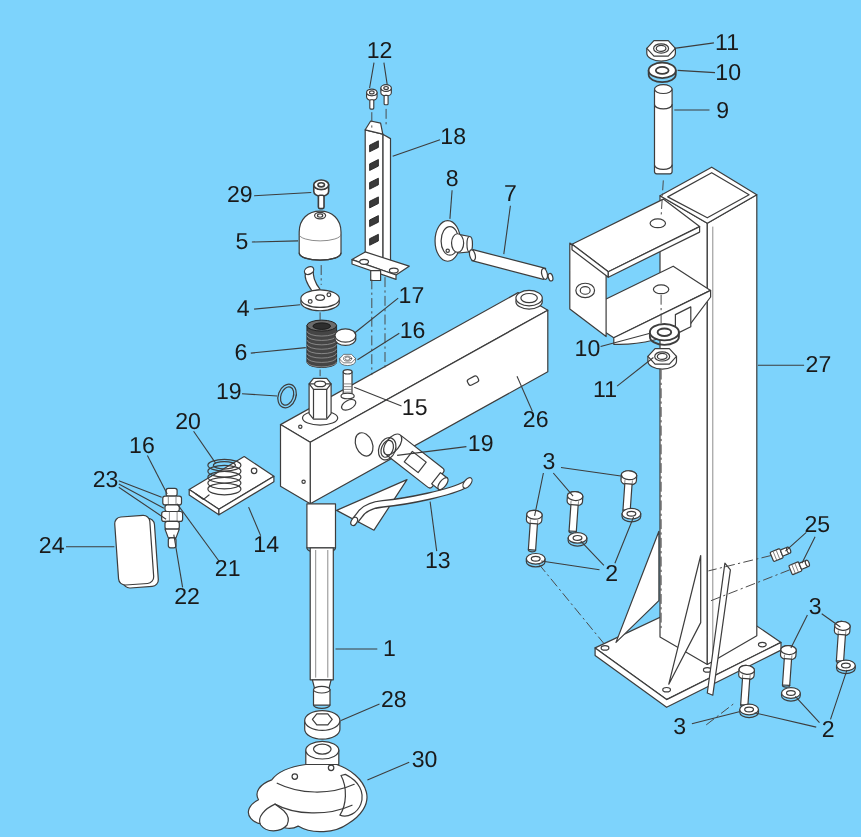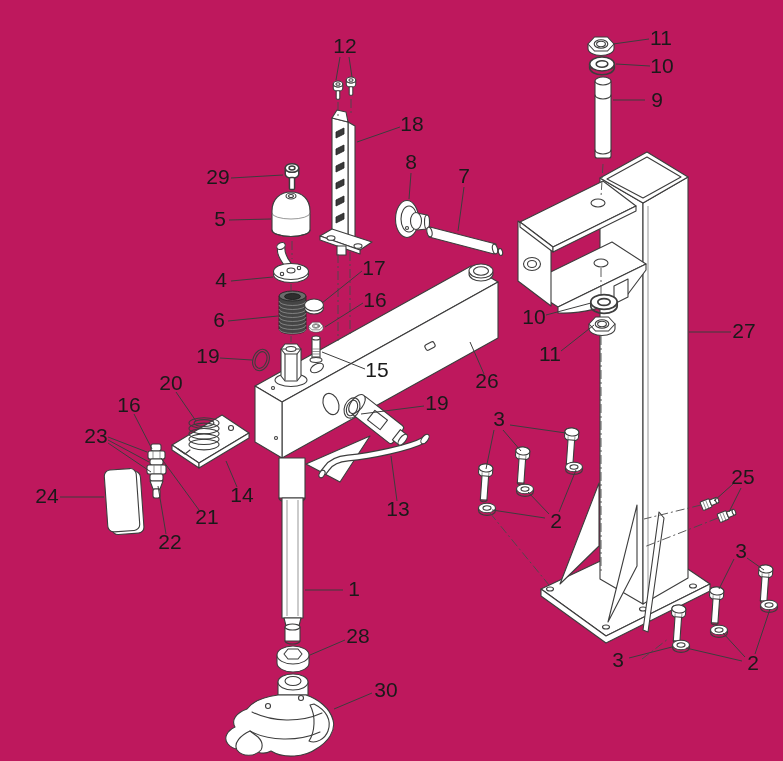--- a/index.html
+++ b/index.html
@@ -1,16 +1,16 @@
 <!DOCTYPE html>
 <html><head>
 <meta charset="utf-8">
 <style>
   html,body{margin:0;padding:0;background:#fff;}
-  .stage{position:relative;width:783px;height:761px;background:#be185d;overflow:hidden;
+  .stage{position:relative;width:783px;height:761px;background:#7dd3fc;overflow:hidden;
          font-family:"Liberation Sans",sans-serif;text-align:right;}
   svg{display:block;}
   .w{fill:#ffffff;stroke:#3d3d3d;stroke-width:1.1;stroke-linejoin:round;stroke-linecap:round;}
   .n{fill:none;stroke:#3d3d3d;stroke-width:1.1;stroke-linejoin:round;stroke-linecap:round;}
   .thin{fill:none;stroke:#6a6a6a;stroke-width:.7;}
   .dk{fill:#3a3a3a;stroke:#222222;stroke-width:.8;}
   .ld{stroke:#3d3d3d;stroke-width:1;fill:none;}
   .cl{stroke:#4a4a4a;stroke-width:.9;fill:none;stroke-dasharray:9 3 2 3;}
   .lbl{font-family:"Liberation Sans",sans-serif;font-size:21px;fill:#1a1a1a;}
 </style>

